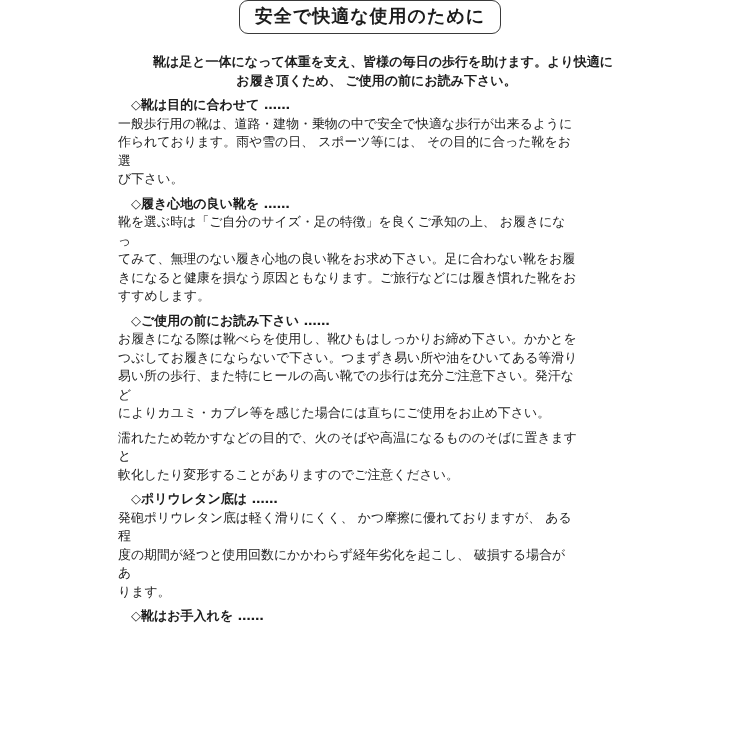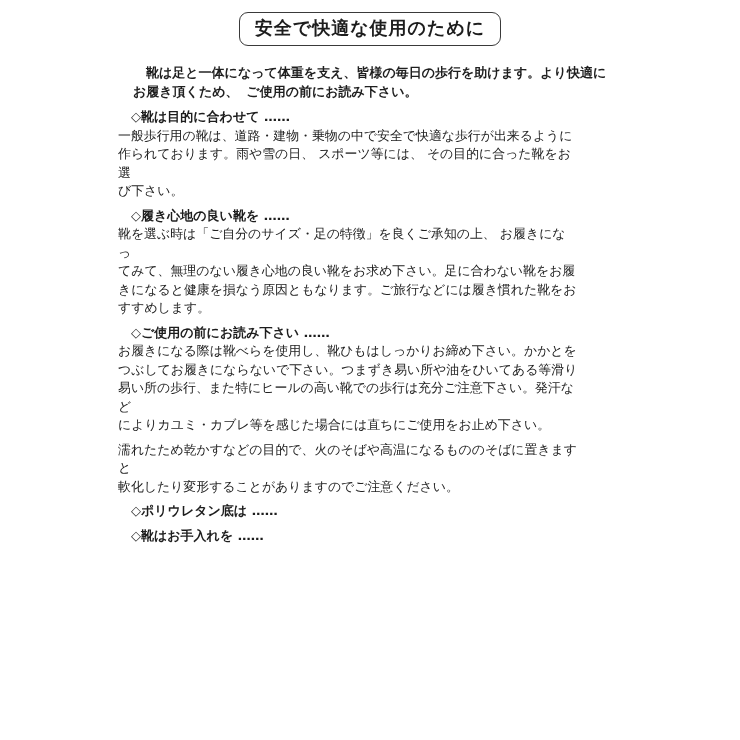--- a/index.html
+++ b/index.html
@@ -7,45 +7,45 @@
     padding: 0;
     background: #ffffff;
   }
   .page {
     position: relative;
     width: 740px;
     height: 660px;
     background: #ffffff;
     color: #1f1f1f;
     box-sizing: border-box;
-    padding-top: 12px;
     overflow: hidden;
     font-family: "DejaVu Serif", "Liberation Serif", serif;
   }
   .title-box {
     display: table;
     margin: 0 auto;
     padding: 3px 15px 5px 15px;
     border: 1.6px solid #3a3a3a;
     border-radius: 9px;
     font-family: "DejaVu Sans", "Liberation Sans", sans-serif;
     font-size: 18px;
     font-weight: 600;
     letter-spacing: 1px;
     color: #1d1d1d;
   }
   .intro {
     margin: 19px 120px 6px 133px;
     text-indent: 13px;
-    font-family: Liberation Mono, monospace;
+    font-family: Liberation Sans, sans-serif;
     font-weight: 600;
     font-size: 13px;
     line-height: 18.5px;
     white-space: pre-line;
     color: #1f1f1f;
+    text-align: center;
   }
   .section {
     margin-top: 6px;
   }
   .section-heading {
     margin-left: 131px;
     font-family: "DejaVu Sans", "Liberation Sans", sans-serif;
     font-weight: 700;
     font-size: 13px;
     line-height: 18.5px;
@@ -95,20 +95,23 @@
   </div>
 
 
   <div class="section">
     <div class="section-body">濡れたため乾かすなどの目的で、火のそばや高温になるもののそばに置きますと
 軟化したり変形することがありますのでご注意ください。</div>
   </div>
 
   <div class="section">
     <div class="section-heading">◇ポリウレタン底は ……</div>
+    <div class="section-body">発砲ポリウレタン底は軽く滑りにくく、 かつ摩擦に優れておりますが、 ある程
+度の期間が経つと使用回数にかかわらず経年劣化を起こし、 破損する場合があ
+ります。</div>
   </div>
 
   <div class="section">
     <div class="section-heading">◇靴はお手入れを ……</div>
 
   </div>
 
 </div>
 
 </body></html>

